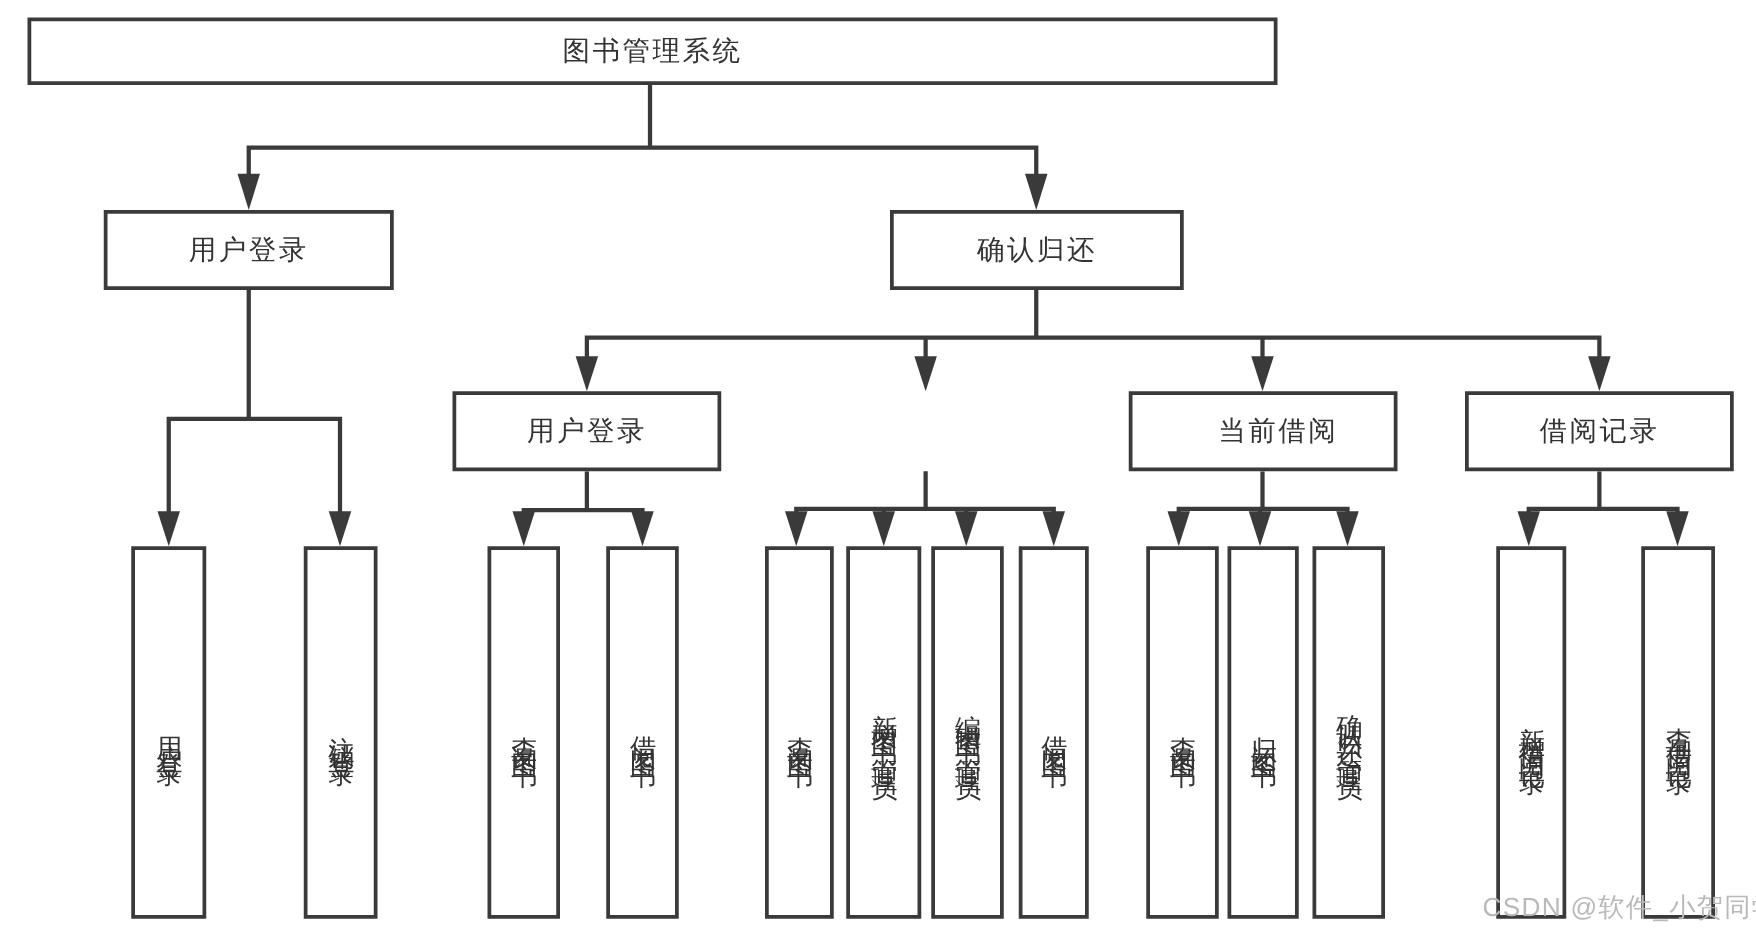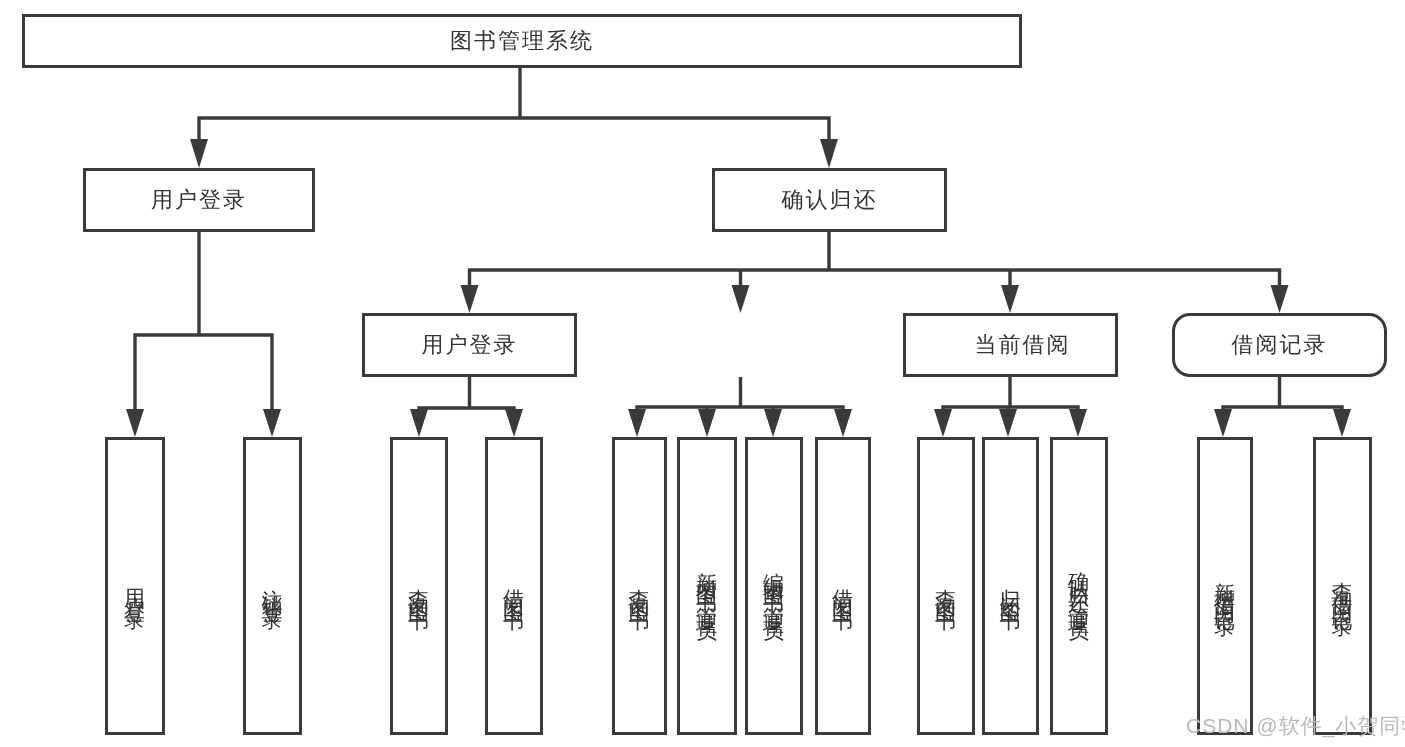--- a/index.html
+++ b/index.html
@@ -37,21 +37,21 @@
   
   .n-root{left:22px;top:14px;width:1000px;height:54px;}
   
   .n-userlogin{left:83px;top:168px;width:232px;height:64px;}
   .n-bookmgmt{left:712px;top:168px;width:235px;height:64px;}
   
   .n-l3{top:313px;width:215px;height:64px;}
   .n-newbook{left:362px;}
   .n-borrow{left:633px;}
   .n-current{left:903px;padding-left:24px;}
-  .n-records{left:1172px;border-radius:18px;}
+  .n-records{left:1172px;}
   
   .n-l4{top:437px;height:298px;}
   .n-a1{left:105px;width:60px;}
   .n-a2{left:243px;width:59px;}
   .n-b1{left:390px;width:58px;}
   .n-b2{left:485px;width:58px;}
   .n-c1{left:612px;width:55px;}
   .n-c2{left:677px;width:60px;}
   .n-c3{left:745px;width:58px;}
   .n-c4{left:815px;width:56px;}

